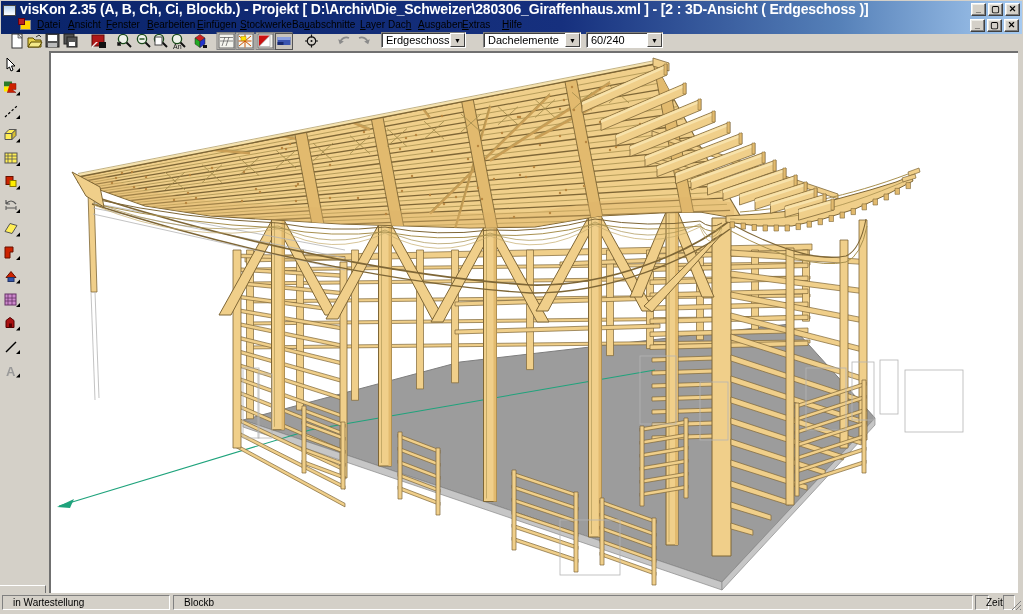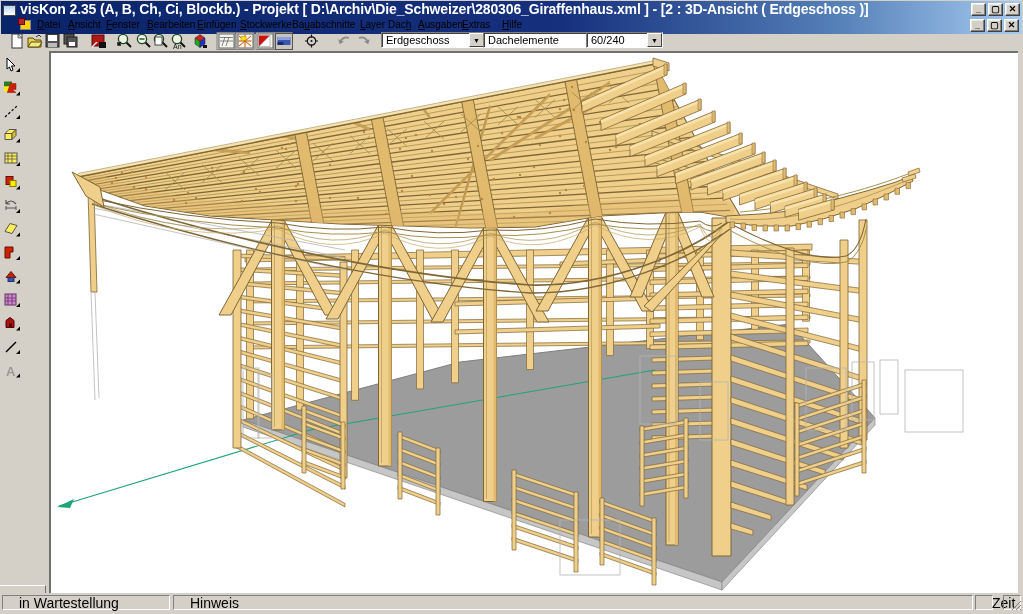--- a/index.html
+++ b/index.html
@@ -9,21 +9,21 @@
  color:#fff;font-weight:bold;font-size:14px;letter-spacing:-0.15px;line-height:17px;white-space:nowrap}
 .tbtn{width:15px;height:13px;background:#d4d0c8;border:1px solid;border-color:#fff #404040 #404040 #fff;
  font-size:9px;line-height:11px;text-align:center;color:#000;font-weight:bold;
  box-shadow:inset -1px -1px 0 #808080, inset 1px 1px 0 #ecebe5}
 .menubar{left:16px;top:19px;width:1002px;height:13px;font-size:10px;color:#000}
 .combo{position:absolute;height:16px;background:#fff;border:1px solid;border-color:#808080 #fff #fff #808080;
  box-shadow:inset 1px 1px 0 #404040;font-size:11px;line-height:15px;padding-left:4px}
 .combo .db{position:absolute;right:0px;top:0px;width:15px;height:14px;background:#d4d0c8;
  border:1px solid;border-color:#fff #404040 #404040 #fff;text-align:center;line-height:13px;font-size:7px}
 .statusp{position:absolute;height:15px;border:1px solid;border-color:#808080 #fff #fff #808080;
- line-height:14px;padding-left:16px;font-size:14px;color:#000}
+ line-height:14px;padding-left:10px;font-size:10px;color:#000}
 </style></head><body>
 <div class="abs titlebar"><span style="display:inline-block;width:13px;height:11px;background:linear-gradient(180deg,#b8d4f0,#fff);border:1px solid #444;vertical-align:-2px;margin:0 4px 0 2px"></span>visKon 2.35 (A, B, Ch, Ci, Blockb.) - Projekt [ D:\Archiv\Die_Schweizer\280306_Giraffenhaus.xml ] - [2 : 3D-Ansicht ( Erdgeschoss )]</div>
 <div class="abs" style="right:3px;top:3px;display:flex;gap:2px">
     <div class="tbtn">_</div>
     <div class="tbtn">▢</div>
     <div class="tbtn">✕</div>
   </div>
 <div class="abs menubar">
 <span style="position:absolute;left:4px;top:1px;width:11px;height:10px;background:#ffd400;border:1px solid #888"></span>
 <span style="position:absolute;left:2px;top:-1px;width:7px;height:7px;background:#b22;border:1px solid #601"></span>
@@ -128,22 +128,22 @@
       </g>
 <g transform="translate(337,1)">
         <path d="M12,5 a6.5,6.5 0 0 0 -9,4.5" fill="none" stroke="#8a8a8a" stroke-width="1.7"></path>
         <path d="M1.2,6.2 l1.6,5 4,-2.6 z" fill="#8a8a8a"></path>
       </g>
 <g transform="translate(356,1)">
         <path d="M3,5 a6.5,6.5 0 0 1 9,4.5" fill="none" stroke="#8a8a8a" stroke-width="1.7"></path>
         <path d="M13.8,6.2 l-1.6,5 -4,-2.6 z" fill="#8a8a8a"></path>
       </g>
 </svg>
-<div class="combo" style="left:381px;top:0;width:104px">Erdgeschoss<span class="db">▼</span></div>
-<div class="combo" style="left:483px;top:0;width:121px">Dachelemente<span class="db">▼</span></div>
+<div class="combo" style="left:381px;top:0;width:85px">Erdgeschoss<span class="db">▼</span></div>
+<div class="combo" style="left:483px;top:0;width:98px">Dachelemente<span class="db">▼</span></div>
 <div class="combo" style="left:586px;top:0;width:77px">60/240<span class="db">▼</span></div>
 </div>
 <div class="abs" style="left:0;top:51px;width:49px;height:542px;background:#d4d0c8">
 <svg width="26" height="400" style="position:absolute;left:0;top:2px">
 <g transform="translate(4,4)">
         <path d="M3,1 L11,9 L7.5,9 L9,13 L7,14 L5.5,10 L3,12 Z" fill="#fff" stroke="#000" stroke-width="1"></path>
         <path d="M12,15 l4,0 0,-4 z" fill="#000"></path>
       </g>
 <g transform="translate(4,27.5)">
         <rect x="0" y="1" width="8" height="5" fill="#2a7a2a"></rect>
@@ -612,19 +612,19 @@
 <rect x="640" y="356" width="36" height="68" fill="none" stroke="#b4b4b4" stroke-width="0.8"></rect>
 <rect x="700" y="382" width="28" height="58" fill="none" stroke="#b4b4b4" stroke-width="0.8"></rect>
 <rect x="806" y="368" width="40" height="62" fill="none" stroke="#b4b4b4" stroke-width="0.8"></rect>
 <rect x="852" y="362" width="22" height="58" fill="none" stroke="#b4b4b4" stroke-width="0.8"></rect>
 <rect x="880" y="360" width="18" height="54" fill="none" stroke="#b4b4b4" stroke-width="0.8"></rect>
 <rect x="560" y="520" width="60" height="55" fill="none" stroke="#b4b4b4" stroke-width="0.8"></rect>
 <rect x="905" y="370" width="58" height="62" fill="none" stroke="#b4b4b4" stroke-width="0.8"></rect>
 </svg>
 <div class="abs" style="left:0;top:585px;width:46px;height:8px;background:#d4d0c8;border-right:1px solid #707070;border-top:1px solid #fff"></div>
 <div class="abs statusp" style="left:2px;top:595px;width:168px">in Wartestellung</div>
-<div class="abs statusp" style="left:173px;top:595px;width:800px">Hinweis</div>
+<div class="abs statusp" style="left:173px;top:595px;width:800px">Blockb</div>
 <div class="abs statusp" style="left:975px;top:595px;width:14px">Zeit</div>
 <div class="abs statusp" style="left:1003px;top:595px;width:8px"></div>
 <svg class="abs" style="left:1011px;top:600px" width="11" height="11">
 <line x1="10" y1="1" x2="1" y2="10" stroke="#808080"></line>
     <line x1="10" y1="5" x2="5" y2="10" stroke="#808080"></line>
     <line x1="10" y1="9" x2="9" y2="10" stroke="#808080"></line>
 </svg>
 </body></html>

